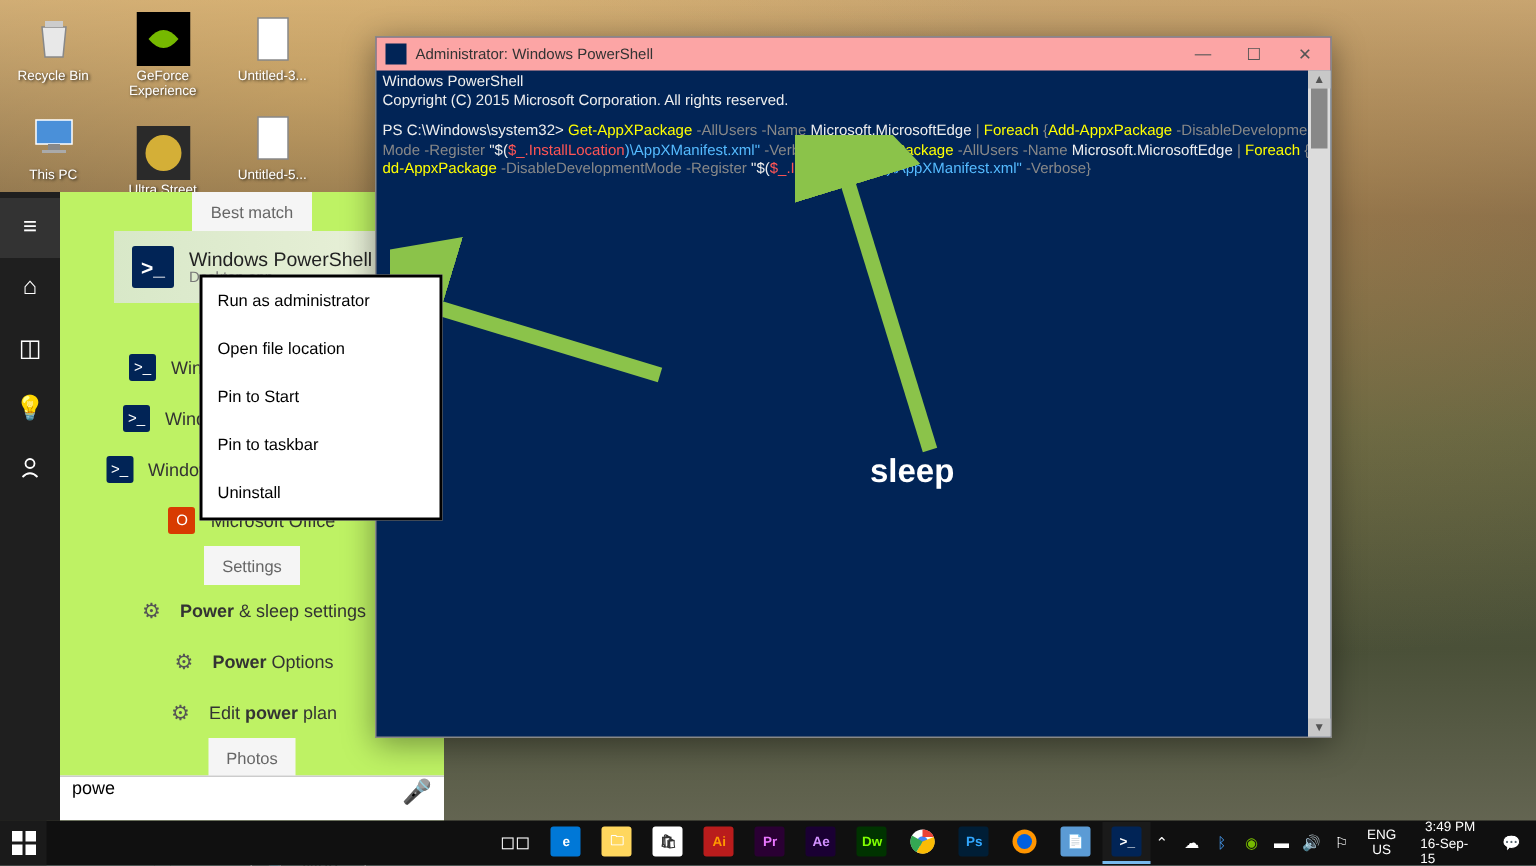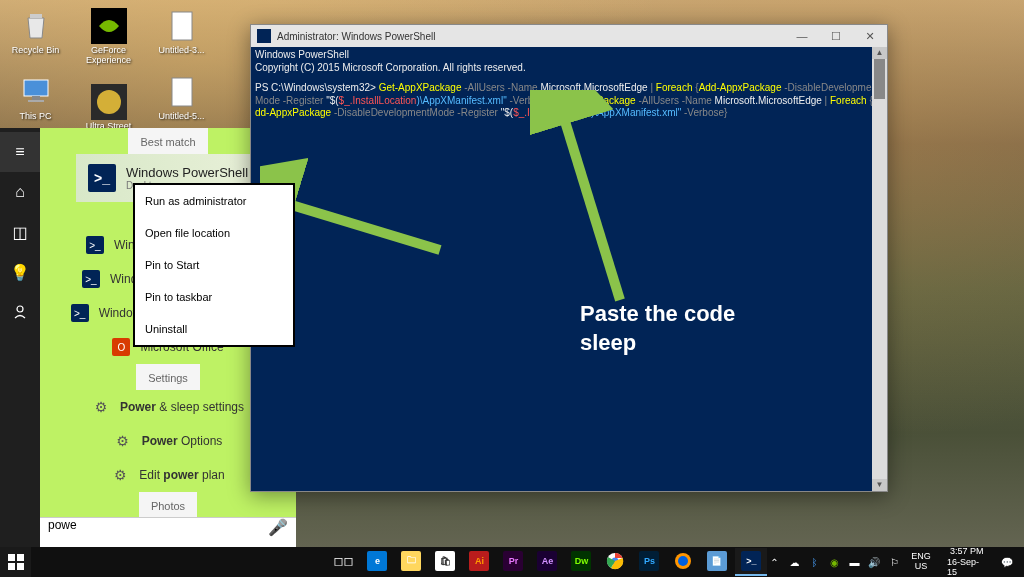--- a/index.html
+++ b/index.html
@@ -58,21 +58,21 @@
 .tb-icons { display: flex; align-items: center; gap: 2px; margin-left: 296px; }
 .tb-icon { width: 32px; height: 28px; display: flex; align-items: center; justify-content: center; cursor: pointer; color: #fff; font-size: 12px; border-bottom: 2px solid transparent; }
 .tb-icon .sq { width: 20px; height: 20px; display: flex; align-items: center; justify-content: center; font-size: 9px; font-weight: bold; border-radius: 2px; }
 .tb-tray { margin-left: auto; display: flex; align-items: center; gap: 6px; padding-right: 4px; color: #fff; font-size: 10px; }
 .tray-icon { width: 16px; height: 16px; display: flex; align-items: center; justify-content: center; cursor: pointer; }
 .tb-clock { display: flex; flex-direction: column; align-items: flex-end; font-size: 9px; line-height: 1.2; padding: 0 6px; cursor: pointer; }
 .tb-notif { width: 28px; height: 28px; display: flex; align-items: center; justify-content: center; cursor: pointer; }
 
 
 .ps-window { position: absolute; left: 250px; top: 24px; width: 638px; height: 468px; background: #012456; border: 1px solid #888; box-shadow: 0 4px 20px rgba(0,0,0,0.4); }
-.ps-titlebar { height: 22px; background: #e5e5e5; display: flex; align-items: center; padding-left: 6px; font-size: 10px; color: #333; }
+.ps-titlebar { height: 22px; background: #fca5a5; display: flex; align-items: center; padding-left: 6px; font-size: 10px; color: #333; }
 .ps-titlebar .ps-tb-icon { width: 14px; height: 14px; background: #012456; margin-right: 6px; }
 .ps-titlebar .wc { margin-left: auto; display: flex; }
 .ps-titlebar .wc div { width: 34px; height: 22px; display: flex; align-items: center; justify-content: center; cursor: pointer; color: #555; font-size: 11px; }
 .ps-body { padding: 2px 4px; font-family: Consolas, monospace; font-size: 10px; color: #ccc; line-height: 1.25; word-break: break-all; position: relative; height: calc(100% - 22px); }
 .ps-body .scrollbar { position: absolute; right: 0; top: 0; bottom: 0; width: 15px; background: #dcdcdc; }
 .ps-body .scrollbar .thumb { position: absolute; left: 2px; right: 2px; top: 12px; height: 40px; background: #888; }
 .ps-body .scrollbar .arrow { position: absolute; left: 0; right: 0; height: 12px; background: #c8c8c8; display:flex; align-items:center; justify-content:center; font-size:8px; color:#555;}
 .ps-body .scrollbar .arrow.up { top: 0; }
 .ps-body .scrollbar .arrow.dn { bottom: 0; }
 .ps-line { white-space: pre-wrap; }
@@ -268,21 +268,20 @@
 </svg>
 <svg class="arrow1" style="left:530px;top:90px;" width="120" height="220">
   <defs>
       <marker id="ah2" markerWidth="10" markerHeight="10" refX="2" refY="5" orient="auto">
         <polygon points="0,0 10,5 0,10" fill="#8bc34a"></polygon>
       </marker>
     </defs>
   <line x1="90" y1="210" x2="30" y2="15" stroke="#8bc34a" stroke-width="10" marker-end="url(#ah2)"></line>
 </svg>
 <div class="annotation-text">
-  <div>Paste the code</div>
   <div>sleep</div>
 </div>
 
 <div class="taskbar">
   <div class="tb-start">
     <svg width="16" height="16" viewBox="0 0 16 16">
         <rect x="0" y="0" width="7" height="7" fill="#fff"></rect>
         <rect x="9" y="0" width="7" height="7" fill="#fff"></rect>
         <rect x="0" y="9" width="7" height="7" fill="#fff"></rect>
         <rect x="9" y="9" width="7" height="7" fill="#fff"></rect>
@@ -342,18 +341,18 @@
     <div class="tray-icon" style="color:#4aa3ff">ᛒ</div>
     <div class="tray-icon" style="color:#76b900">◉</div>
     <div class="tray-icon">▬</div>
     <div class="tray-icon">🔊</div>
     <div class="tray-icon">⚐</div>
     <div style="display:flex;flex-direction:column;align-items:center;font-size:9px;line-height:1.1;padding:0 4px;cursor:pointer">
       <span>ENG</span>
         <span>US</span>
     </div>
     <div class="tb-clock">
-      <span>3:57 PM</span>
+      <span>3:49 PM</span>
       <span>16-Sep-15</span>
     </div>
     <div class="tb-notif">💬</div>
   </div>
 </div>
 
 </body></html>

